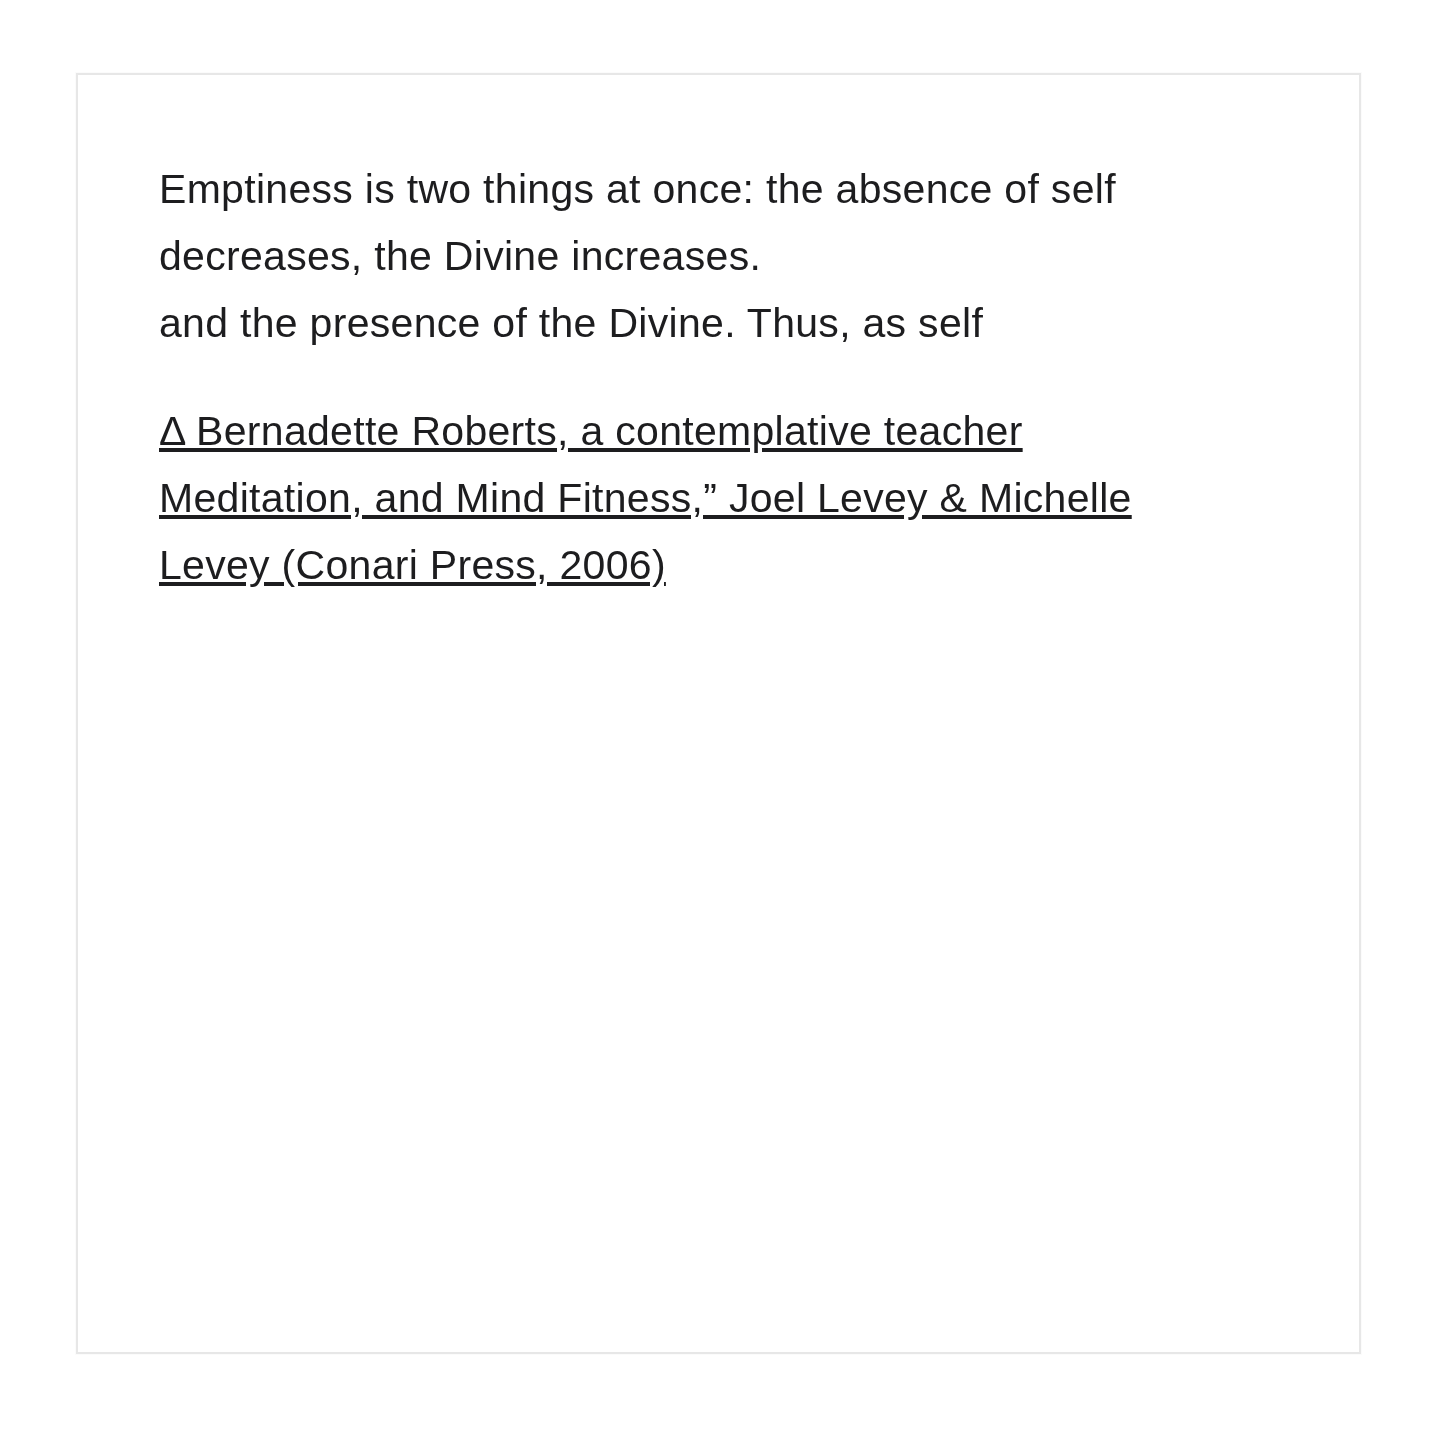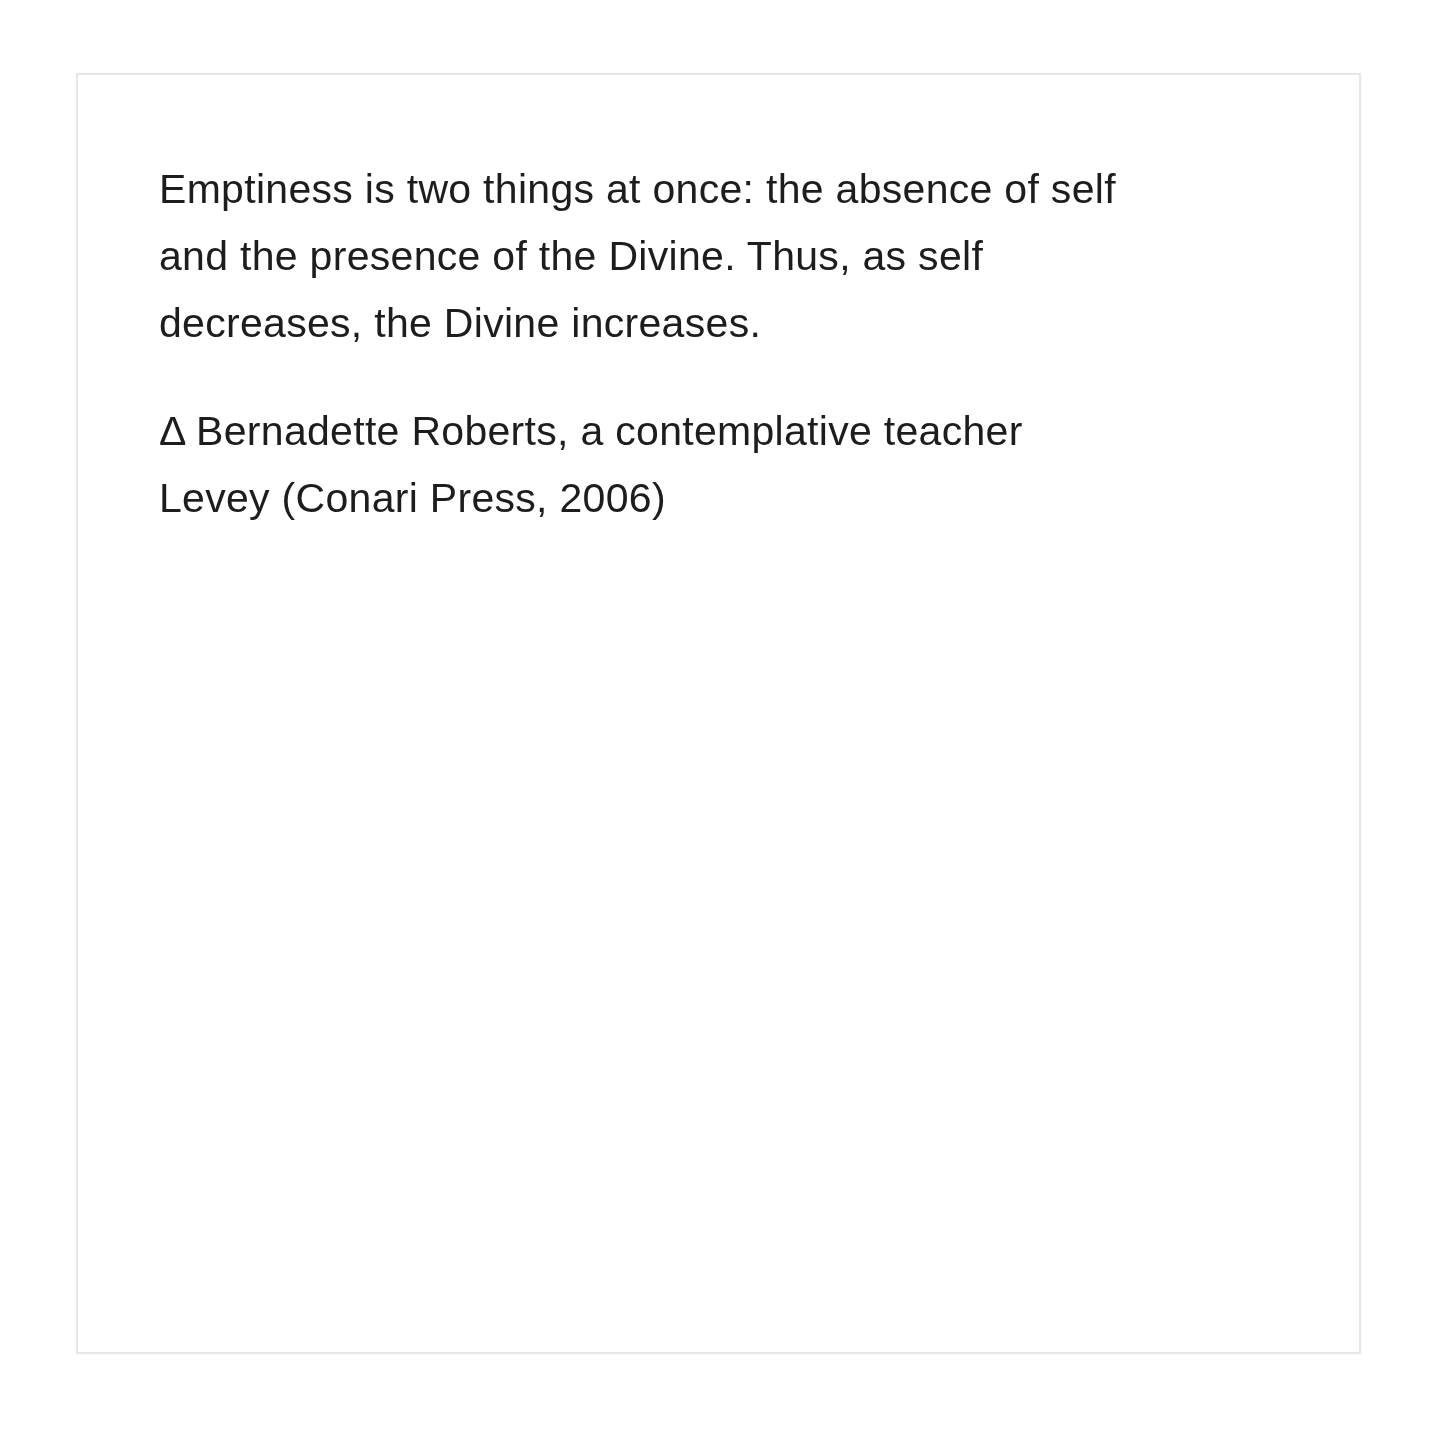--- a/index.html
+++ b/index.html
@@ -31,36 +31,38 @@
   }
   .para {
     font-size: 41px;
     line-height: 67px;
     letter-spacing: 0.3px;
     color: #1d1d1f;
     font-weight: 400;
   }
   .para + .para {
     margin-top: 41px;
+    text-decoration: underline;
   }
   .line { display: block; white-space: nowrap; }
 </style>
 </head>
 <body>
 
 <div class="page">
   <div class="card">
     <div class="content">
 
       <p class="para">
         <span class="line">Emptiness is two things at once: the absence of self</span>
+        <span class="line">decreases, the Divine increases.</span>
         <span class="line">and the presence of the Divine. Thus, as self</span>
-        <span class="line">decreases, the Divine increases.</span>
       </p>
 
       <p class="para">
         <span class="line">Δ Bernadette Roberts, a contemplative teacher</span>
+        <span class="line">Meditation, and Mind Fitness,” Joel Levey &amp; Michelle</span>
         <span class="line">Levey (Conari Press, 2006)</span>
       </p>
 
     </div>
   </div>
 </div>
 
 </body></html>

